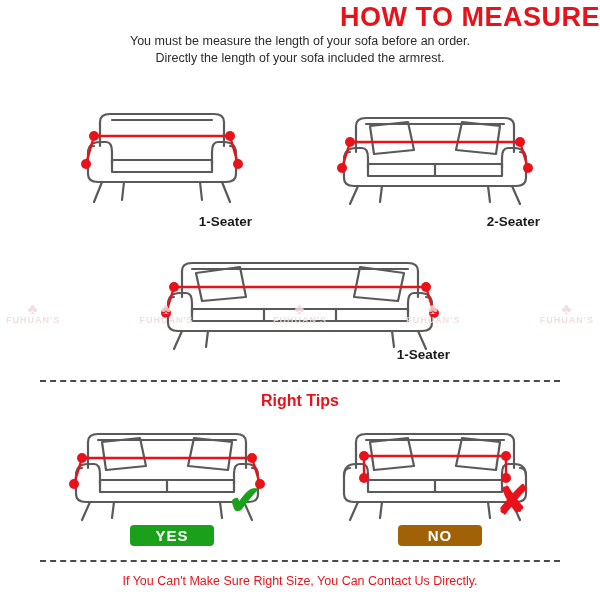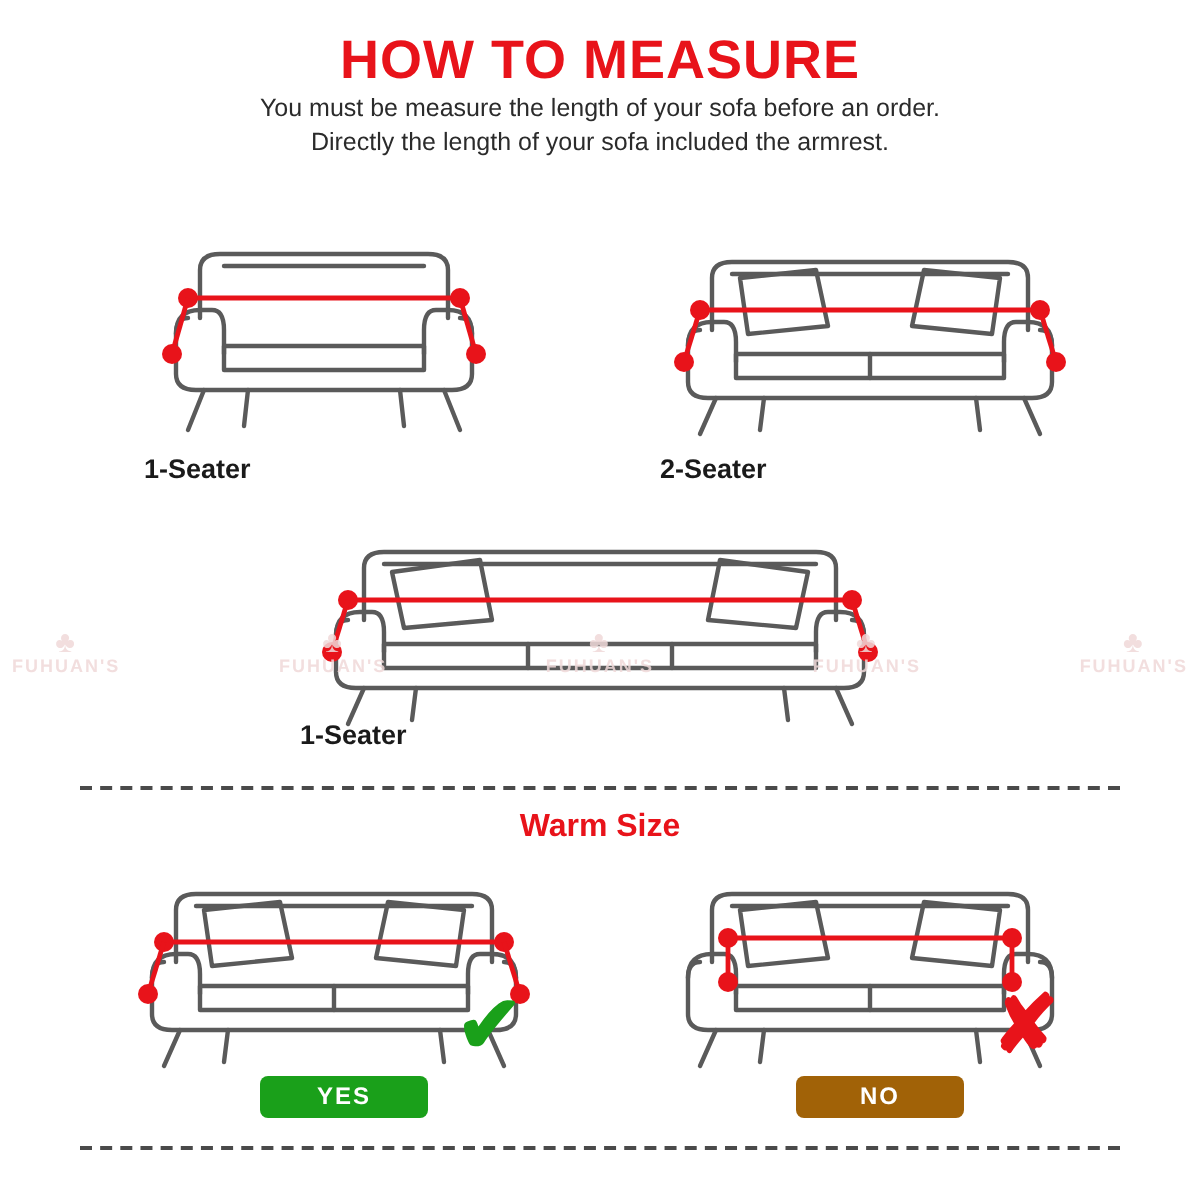--- a/index.html
+++ b/index.html
@@ -6,37 +6,37 @@
   body{
     width:600px;height:600px;
     background:#ffffff;
     font-family:"Liberation Sans", sans-serif;
     overflow:hidden;
     position:relative;
   }
   .page{position:relative;width:600px;height:600px;}
 
   .title{
-    text-align:center;
+    text-align:right;
     color:#e8131a;
     font-weight:bold;
     font-size:27px;
     letter-spacing:.5px;
-    margin-top:15px;
+    margin-top:2px;
   }
   .subtitle{
     text-align:center;
     color:#2b2b2b;
     font-size:12.5px;
     line-height:17px;
   }
   .sub-line{display:block;}
 
   .caption{
-    text-align:left;
+    text-align:right;
     font-weight:bold;
     font-size:13.5px;
     color:#1a1a1a;
   }
 
   
   .fig{position:absolute;}
 
   .warm{
     text-align:center;
@@ -51,21 +51,21 @@
     border-top:2px dashed #4a4a4a;
     height:0;
   }
 
   .badge{
     position:absolute;
     width:84px;height:21px;
     border-radius:4px;
     color:#fff;
     font-weight:bold;
-    font-size:12px;
+    font-size:15px;
     text-align:center;
     line-height:21px;
     letter-spacing:1px;
   }
   .badge.yes{background:#1aa01a;}
   .badge.no{background:#a16207;}
 
   .mark{
     position:absolute;
     font-size:40px;
@@ -246,21 +246,21 @@
       <span>FUHUAN'S</span>
     </div>
     <div class="wm">
       <span class="glyph">♣</span>
       <span>FUHUAN'S</span>
     </div>
   </div>
 
   <div class="divider" style="top:378px;"></div>
 
-  <div class="warm" style="position:absolute;left:0;right:0;top:390px;">Warm Size</div>
+  <div class="warm" style="position:absolute;left:0;right:0;top:390px;">Right Tips</div>
 
   <div class="fig" style="left:62px;top:416px;">
     <svg width="210" height="105" viewBox="0 0 210 105">
       <g fill="none" stroke="#5a5a5a" stroke-width="2.2" stroke-linejoin="round" stroke-linecap="round">
         <path d="M26,50 L26,24 Q26,16 36,16 L174,16 Q184,16 184,24 L184,50"></path>
         <path d="M36,22 L174,22"></path>
         <path d="M40,24 L78,20 L84,48 L44,52 Z"></path>
         <path d="M132,20 L170,24 L166,52 L126,48 Z"></path>
         <path d="M20,50 Q14,50 14,58 L14,76 Q14,84 24,84 L186,84 Q196,84 196,76 L196,58 Q196,50 190,50"></path>
         <path d="M14,58 Q14,46 26,46 L32,46 Q38,46 38,56 L38,66"></path>
@@ -312,14 +312,15 @@
         <circle cx="34" cy="60" r="5" fill="#e8131a"></circle>
         <circle cx="176" cy="60" r="5" fill="#e8131a"></circle>
       </g>
     </svg>
   </div>
   <div class="mark cross" style="left:496px;top:478px;">✘</div>
   <div class="badge no" style="left:398px;top:523px;">NO</div>
 
   <div class="divider" style="top:558px;"></div>
 
+  <div class="footer" style="top:572px;">If You Can't Make Sure Right Size, You Can Contact Us Directly.</div>
 
 </div>
 
 </body></html>

